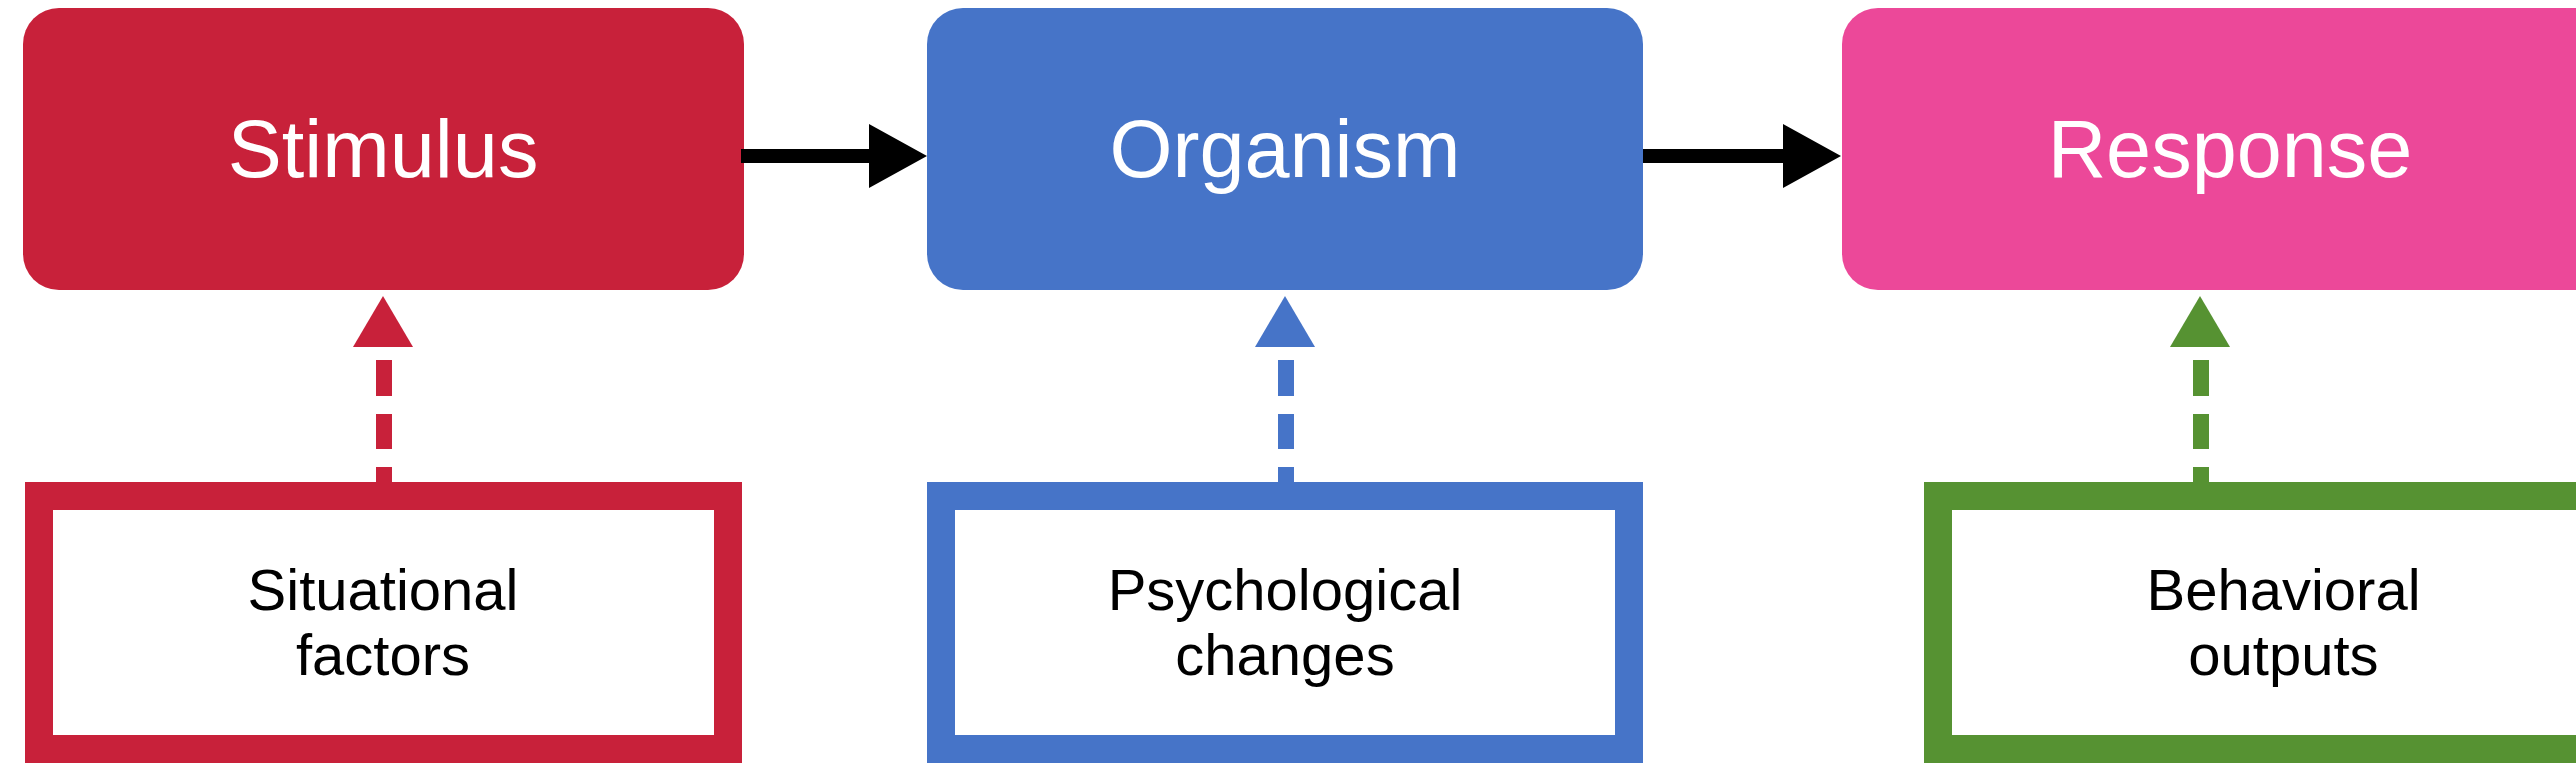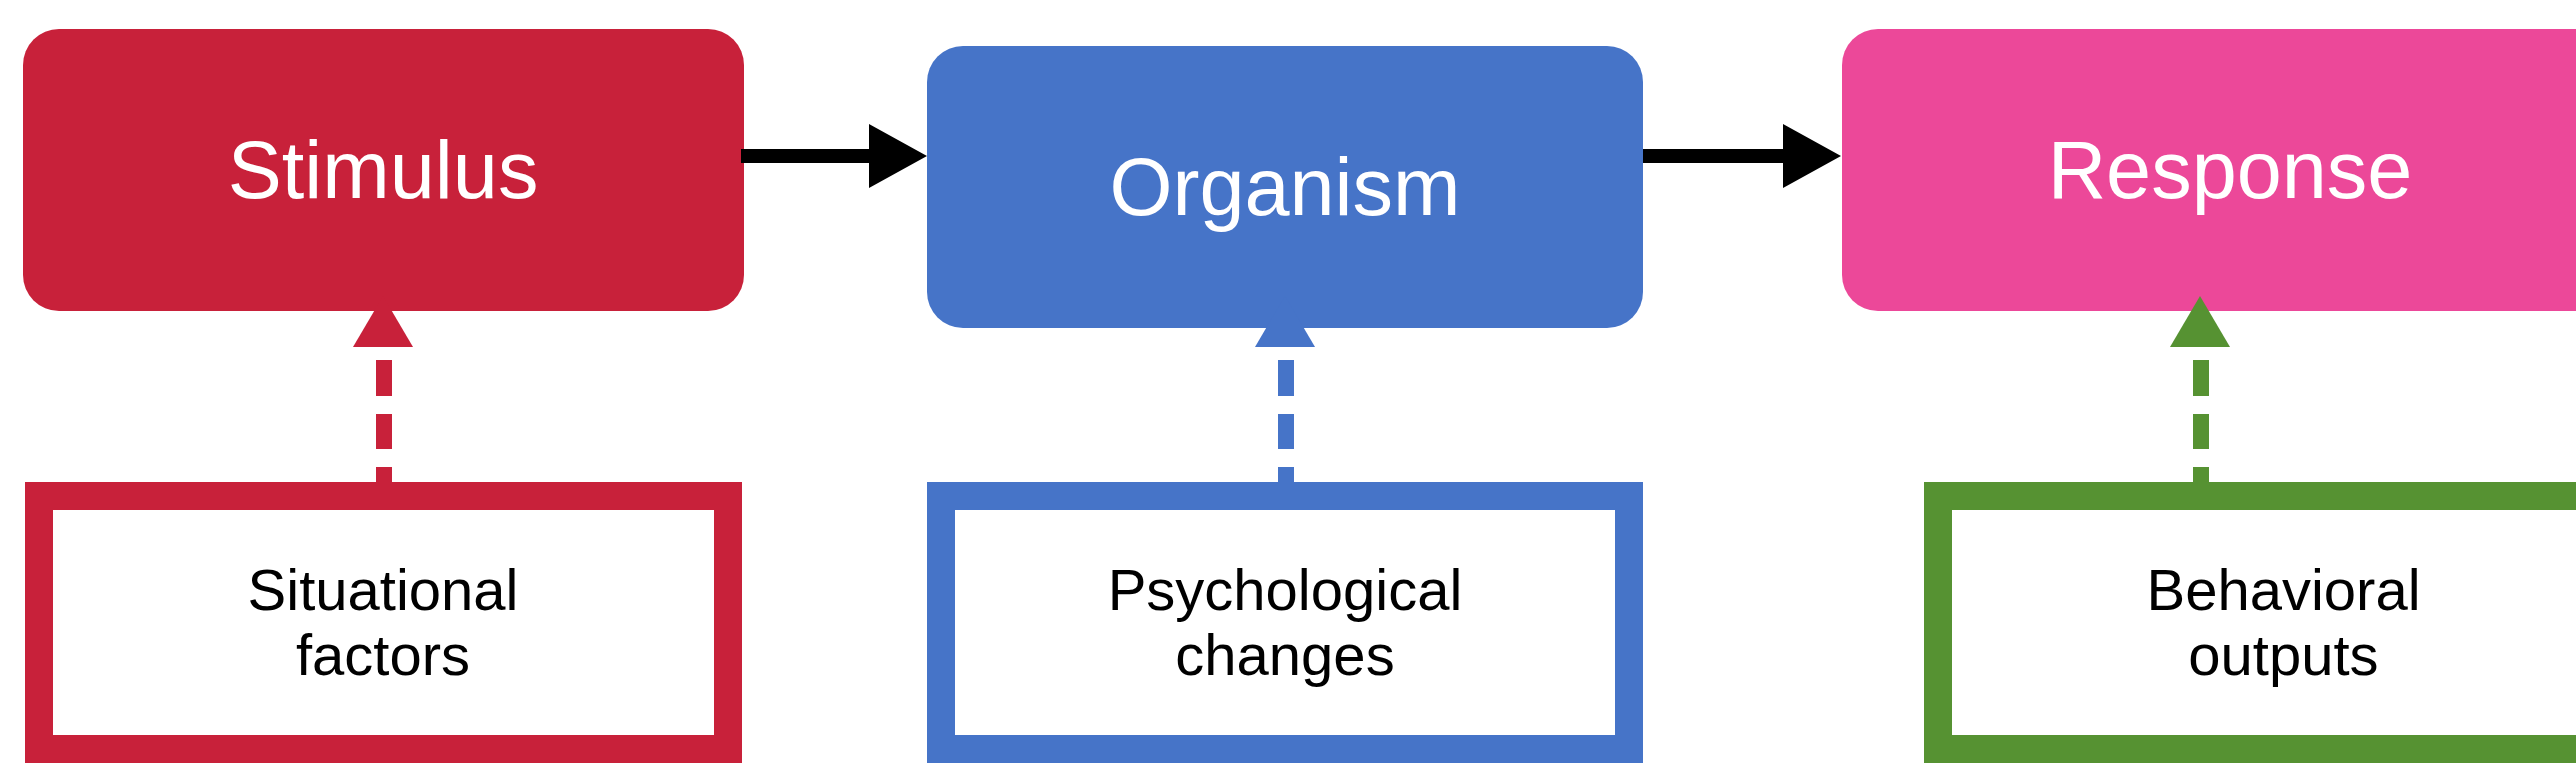--- a/index.html
+++ b/index.html
@@ -15,40 +15,40 @@
     position: relative;
     width: 2576px;
     height: 783px;
     background: #ffffff;
     overflow: hidden;
   }
 
   
   .stage-box {
     position: absolute;
-    top: 29px;
+    top: 8px;
     height: 282px;
     border-radius: 36px;
     display: flex;
     align-items: center;
     justify-content: center;
     box-sizing: border-box;
   }
   .stage-label {
     color: #ffffff;
     font-size: 81px;
     line-height: 1;
     font-weight: 400;
     letter-spacing: 0px;
     white-space: nowrap;
     user-select: none;
   }
 
   #stage-stimulus { left: 22.6px;   width: 721px; background: #c8213a; }
-  #stage-organism { left: 927px;  width: 716px; background: #4674c8; margin-top: 17px; }
+  #stage-organism { left: 927px;  width: 716px; background: #4674c8; }
   #stage-response { left: 1842px; width: 776px; background: #ec4899; }
 
   
   .h-arrow {
     position: absolute;
     top: 124px;
     height: 64px;
   }
   .h-arrow .shaft {
     position: absolute;

